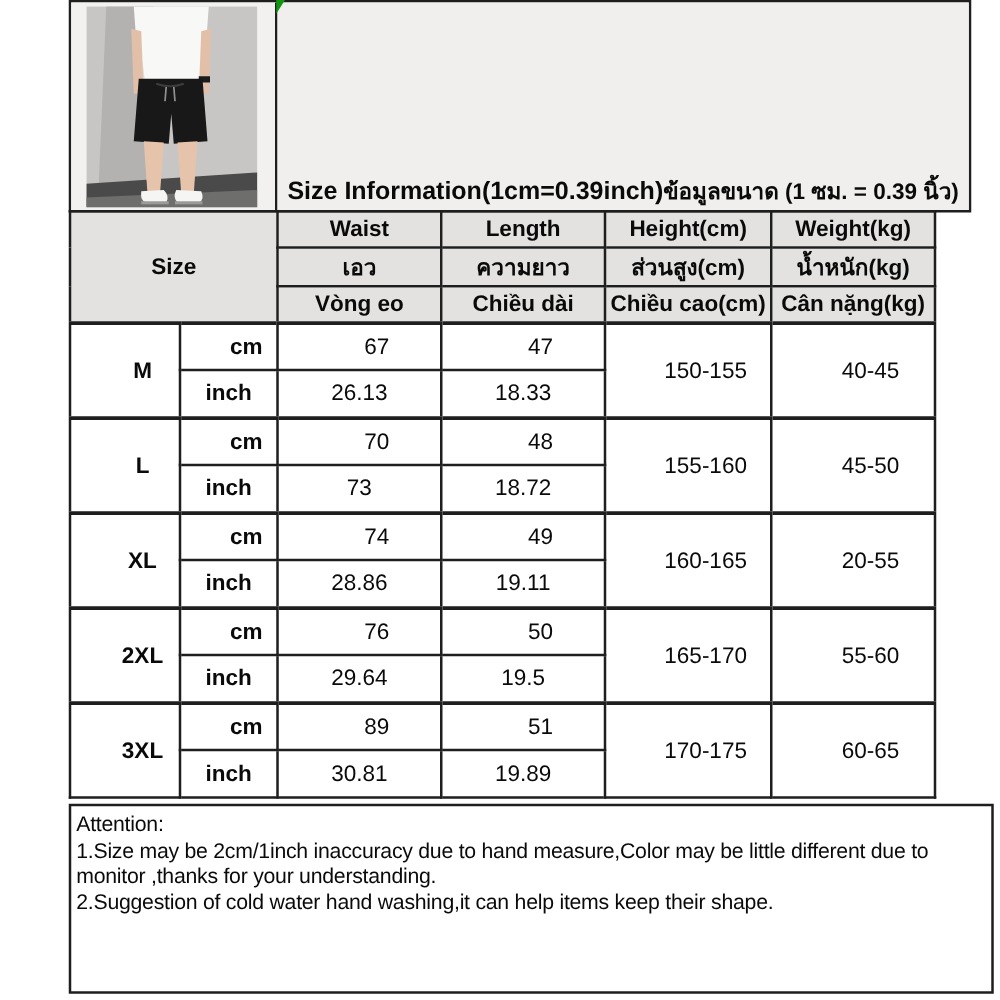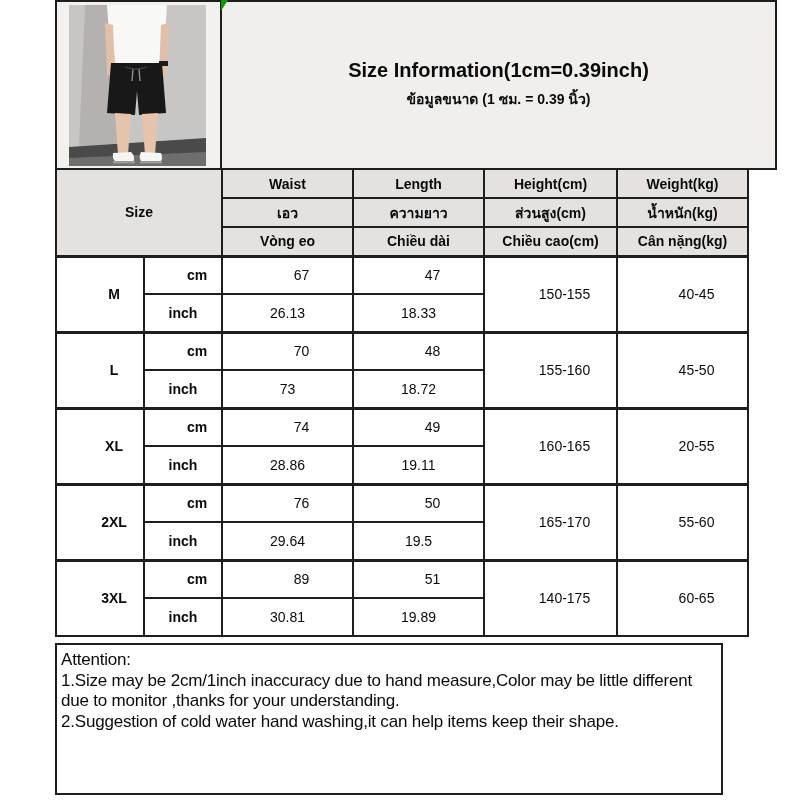--- a/index.html
+++ b/index.html
@@ -30,59 +30,59 @@
   .photo-cell{
     width:165px;height:100%;
     border-right:2px solid var(--border);
     background:var(--image-cell-gray);
     display:flex;align-items:center;
     padding-left:12px;
   }
   .photo-frame{width:137px;height:161px;overflow:hidden;}
   .title-cell{
     flex:1;background:var(--panel-gray);
-    display:flex;flex-direction:column;justify-content:center;align-items:center;
+    display:flex;flex-direction:row;justify-content:center;align-items:flex-end;
     text-align:center;
   }
   .title-line{font-weight:bold;font-size:20px;line-height:29px;}
-  .title-line.th{font-size:14px;}
+  .title-line.th{font-size:18px;}
   
   .corner-tri{
     position:absolute;left:221px;top:0;width:0;height:0;
     border-top:11px solid var(--accent-green);
     border-right:7px solid transparent;
   }
   
   .table-box{position:absolute;left:55px;top:168px;width:692px;height:479px;}
   table.size-table{
     width:692px;border-collapse:collapse;table-layout:fixed;
   }
   table.size-table td{
     border:2px solid var(--border);
     text-align:center;vertical-align:middle;
-    font-size:14px;
+    font-size:18px;
     background:var(--row-white);
     overflow:hidden;white-space:nowrap;
   }
   col.c-size{width:88px;}  col.c-unit{width:78px;}
   col.c-waist{width:131px;}col.c-length{width:131px;}
   col.c-height{width:133px;}col.c-weight{width:131px;}
   tr.hd{height:29px;}
   tr.hd td{background:var(--header-gray);font-weight:bold;}
   tr.hd-vi td{border-bottom:3px solid var(--border);}
   td.size-head{font-size:30px;font-weight:bold;background:var(--header-gray);margin-top:36px;}
   tr.data{height:38px;}
   tr.gs td{border-top:3px solid var(--border);padding-left:28px;}
   td.lbl{background:var(--header-gray);font-weight:bold;font-size:18px;}
   td.unit{font-weight:bold;}
   td.gray{background:var(--row-gray);}
   td.range{background:var(--row-gray);}
   
   .attention-box{
-    position:absolute;left:55px;top:643px;width:668px;height:152px;
+    position:absolute;left:55px;top:643px;width:740px;height:152px;
     border:2px solid var(--border);
     background:#ffffff;
     padding:5px 7px 0 4px;
     font-size:17px;line-height:20.5px;
     letter-spacing:-0.2px;
   }
 </style>
 </head>
 <body>
 
@@ -213,21 +213,21 @@
         <td class="unit">inch</td>
         <td>29.64</td>
         <td>19.5</td>
       </tr>
 
       <tr class="data gs">
         <td class="lbl" rowspan="2">3XL</td>
         <td class="unit gray">cm</td>
         <td class="gray">89</td>
         <td class="gray">51</td>
-        <td class="range" rowspan="2">140-175</td>
+        <td class="range" rowspan="2">170-175</td>
         <td class="range" rowspan="2">60-65</td>
       </tr>
       <tr class="data">
         <td class="unit">inch</td>
         <td>30.81</td>
         <td>19.89</td>
       </tr>
     </tbody>
   </table>
 </div>

